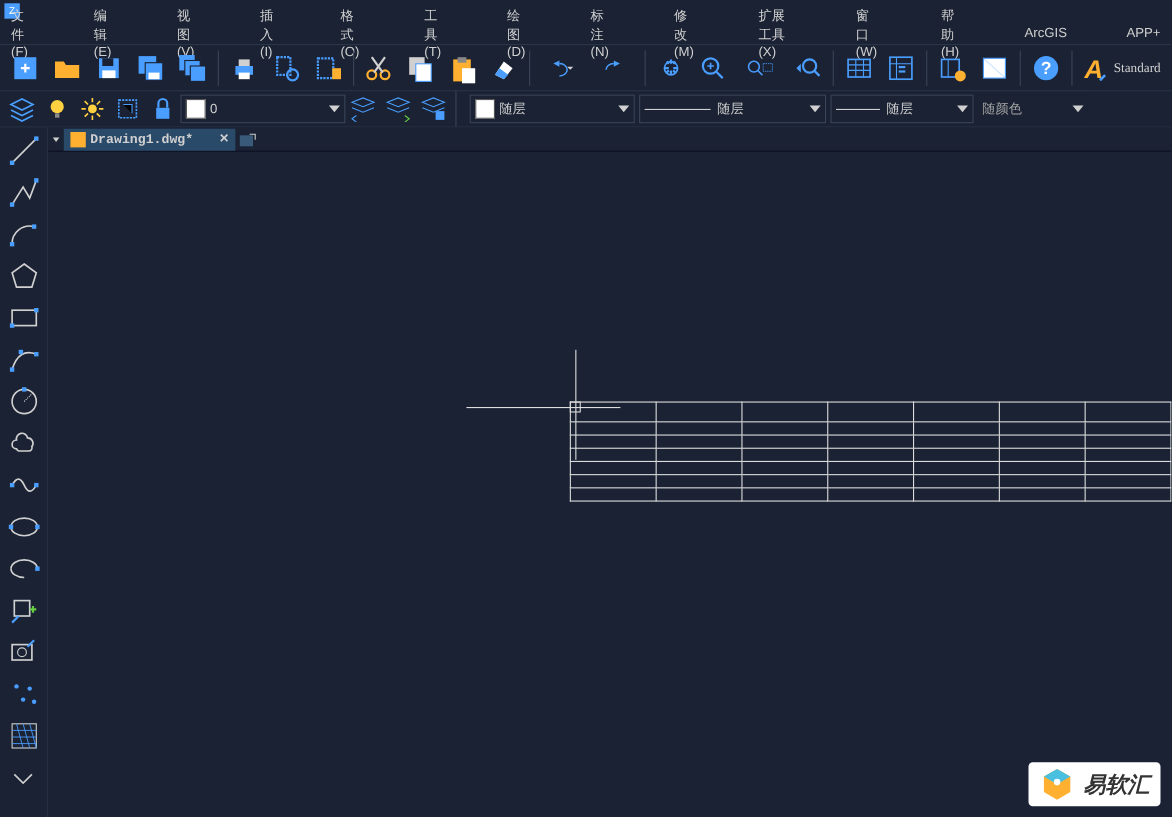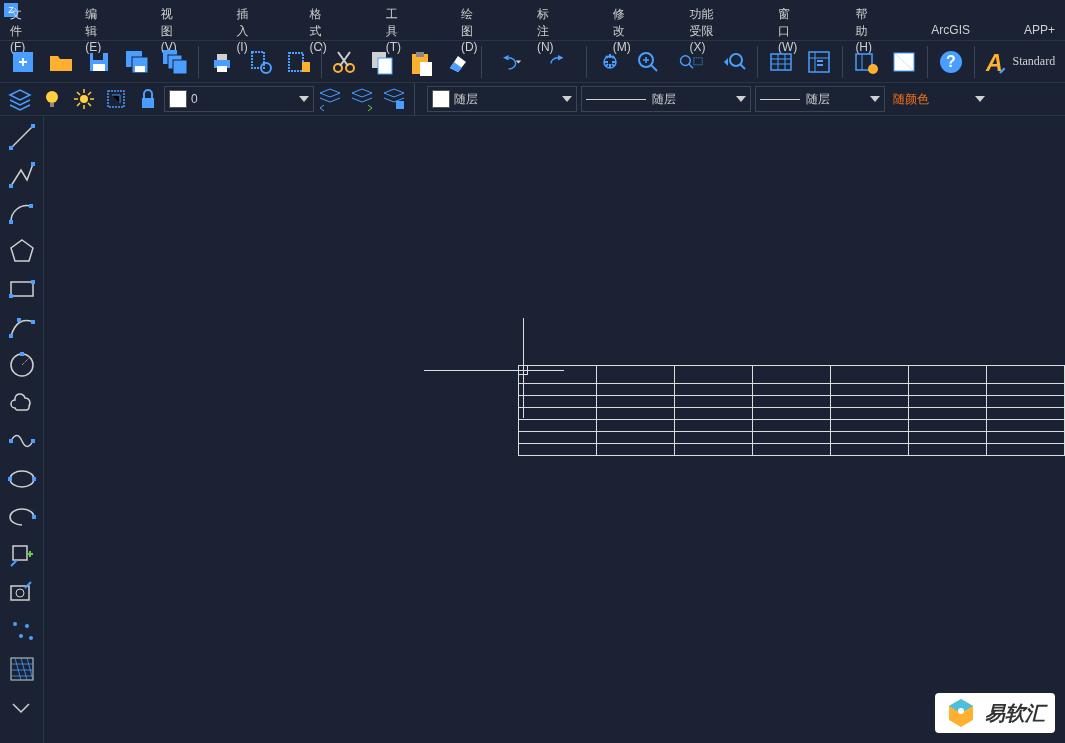--- a/index.html
+++ b/index.html
@@ -259,21 +259,21 @@
 <div class="menu-bar">
   <span>文件(F)</span>
   <span>编辑(E)</span>
   <span>视图(V)</span>
   <span>插入(I)</span>
   <span>格式(O)</span>
   <span>工具(T)</span>
   <span>绘图(D)</span>
   <span>标注(N)</span>
   <span>修改(M)</span>
-  <span>功能受限(X)</span>
+  <span>扩展工具(X)</span>
   <span>窗口(W)</span>
   <span>帮助(H)</span>
   <span>ArcGIS</span>
   <span>APP+</span>
 </div>
 
 <div class="toolbar-row">
   <div class="tbtn">
     <svg viewBox="0 0 28 28">
         <rect x="4" y="4" width="20" height="20" fill="#4a9eff"></rect>
@@ -509,21 +509,21 @@
     <span class="line-sample"></span>
     <span>随层</span>
     <span class="dd-arrow"></span>
   </div>
   <div class="dropdown" style="width:130px;margin-left:4px">
     <span class="line-sample" style="width:40px"></span>
     <span>随层</span>
     <span class="dd-arrow"></span>
   </div>
   <div class="dropdown" style="width:100px;margin-left:4px;border:none">
-    <span style="color:#f97316">随颜色</span>
+    <span style="color:#a3a3a3">随颜色</span>
     <span class="dd-arrow"></span>
   </div>
 </div>
 
 <div class="workspace">
 
   <div class="left-toolbar">
     <div class="ltbtn">
         <svg viewBox="0 0 30 30">
           <path d="M4 26L26 4" stroke="#d0d0d0" stroke-width="1.5"></path>
@@ -627,20 +627,38 @@
         </svg>
       </div>
     <div class="ltbtn">
         <svg viewBox="0 0 30 30">
           <path d="M6 12l8 8 8-8" stroke="#d0d0d0" stroke-width="1.5" fill="none"></path>
         </svg>
       </div>
   </div>
 
   <div class="canvas-area">
+    <div class="doc-tabs">
+      <div class="doc-expand">
+        <svg width="10" height="10" viewBox="0 0 10 10">
+            <path d="M2 3l3 4 3-4z" fill="#d0d0d0"></path>
+          </svg>
+      </div>
+      <div class="doc-tab">
+        <span class="doc-icon"></span>
+        <span>Drawing1.dwg*</span>
+        <span class="close-x">×</span>
+      </div>
+      <div class="new-tab">
+        <svg width="16" height="14" viewBox="0 0 16 14">
+            <rect x="1" y="3" width="12" height="10" fill="#3a5a7a"></rect>
+            <path d="M10 2h5v5" stroke="#d0d0d0" fill="none"></path>
+          </svg>
+      </div>
+    </div>
     <div class="canvas">
 
       <div class="crosshair-v"></div>
       <div class="crosshair-h"></div>
       <div class="cursor-box"></div>
 
       <table class="drawn-table">
         <tbody>
             <tr>
               <td></td>

